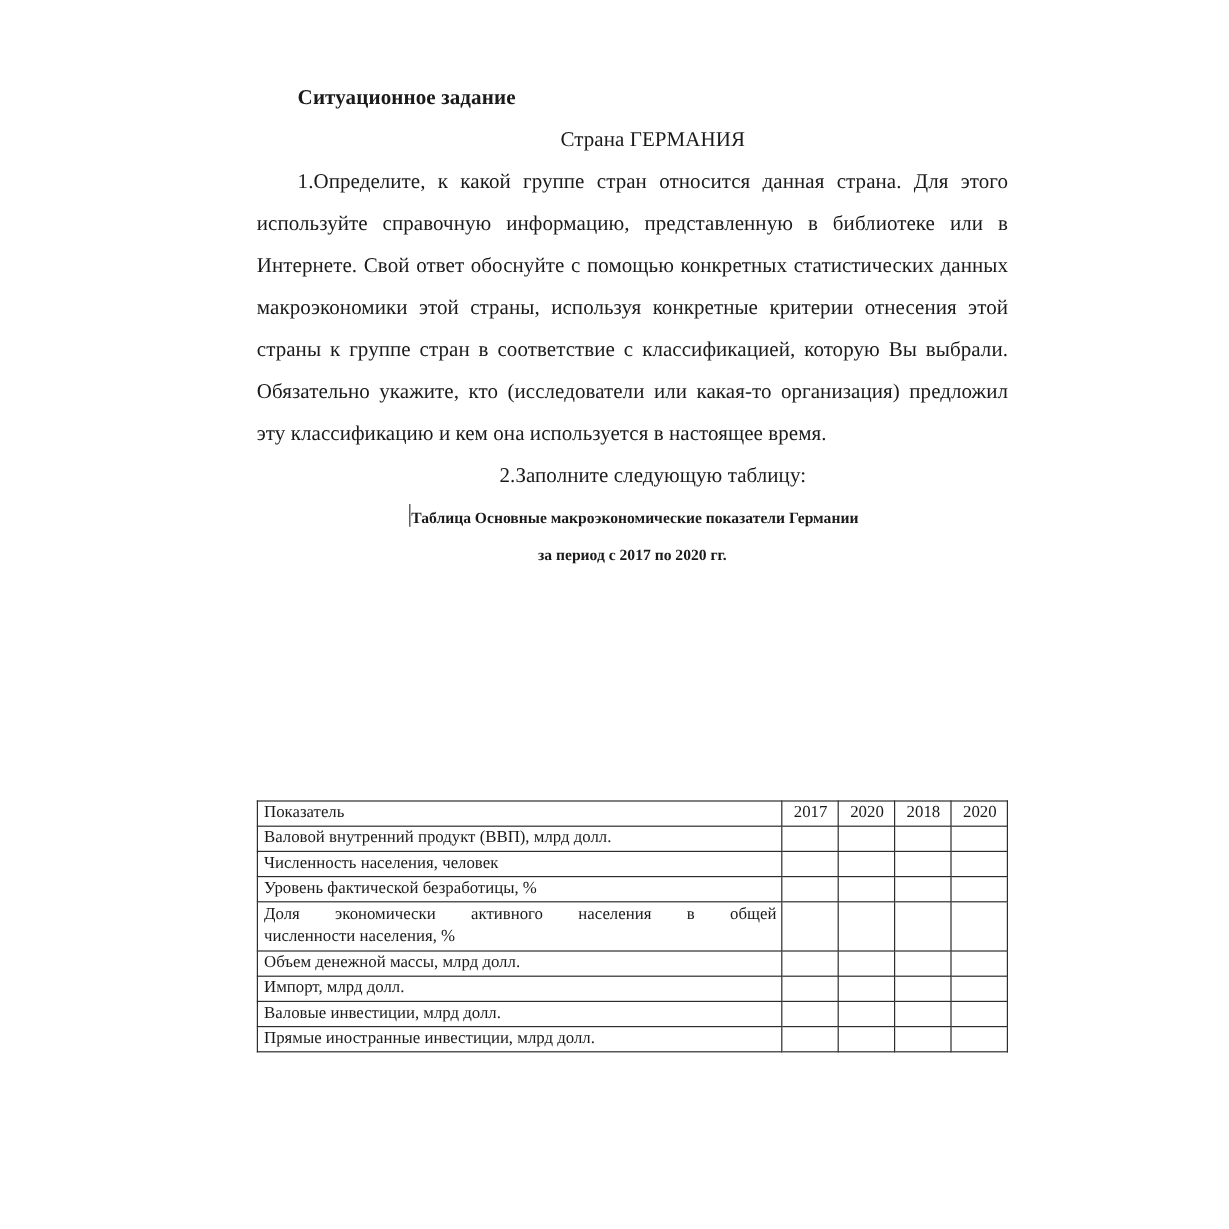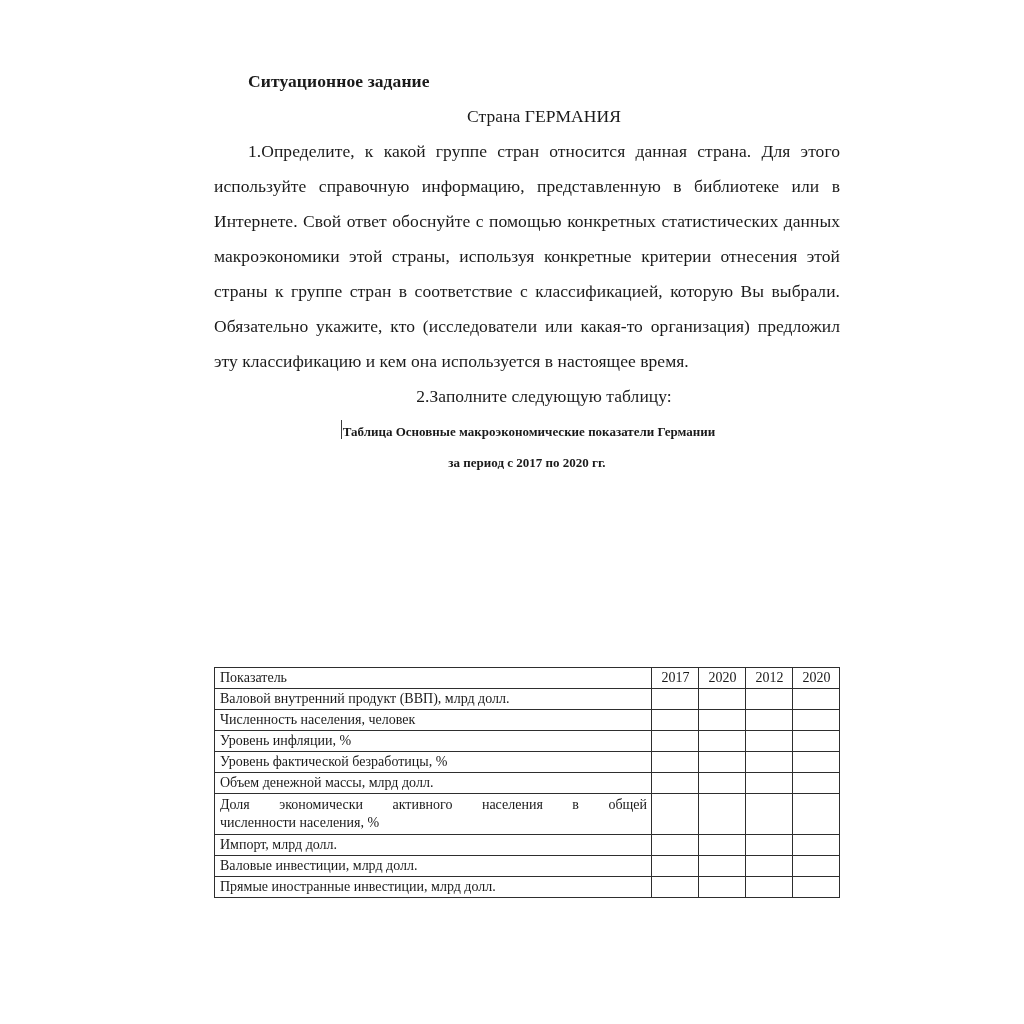--- a/index.html
+++ b/index.html
@@ -144,71 +144,64 @@
     <span class="caption-line2">за период с 2017 по 2020 гг.</span>
   </div>
 
   <div class="table-wrap">
     <table class="macro-table">
       <thead>
         <tr>
           <th class="ind-head">Показатель</th>
           <th class="year-head">2017</th>
           <th class="year-head">2020</th>
-          <th class="year-head">2012</th>
+          <th class="year-head">2018</th>
           <th class="year-head">2020</th>
         </tr>
       </thead>
       <tbody>
         <tr>
           <td class="ind-cell">Валовой внутренний продукт (ВВП), млрд долл.</td>
           <td class="val-cell"></td>
           <td class="val-cell"></td>
           <td class="val-cell"></td>
           <td class="val-cell"></td>
         </tr>
         <tr>
           <td class="ind-cell">Численность населения, человек</td>
           <td class="val-cell"></td>
           <td class="val-cell"></td>
           <td class="val-cell"></td>
           <td class="val-cell"></td>
         </tr>
         <tr>
-          <td class="ind-cell">Уровень инфляции, %</td>
-          <td class="val-cell"></td>
-          <td class="val-cell"></td>
-          <td class="val-cell"></td>
-          <td class="val-cell"></td>
-        </tr>
-        <tr>
           <td class="ind-cell">Уровень фактической безработицы, %</td>
-          <td class="val-cell"></td>
-          <td class="val-cell"></td>
-          <td class="val-cell"></td>
-          <td class="val-cell"></td>
-        </tr>
-        <tr>
-          <td class="ind-cell">Объем денежной массы, млрд долл.</td>
           <td class="val-cell"></td>
           <td class="val-cell"></td>
           <td class="val-cell"></td>
           <td class="val-cell"></td>
         </tr>
         <tr>
           <td class="ind-cell two-line">
               <span class="jline j">Доля экономически активного населения в общей</span>
               <span class="jline">численности населения, %</span>
             </td>
           <td class="val-cell"></td>
           <td class="val-cell"></td>
           <td class="val-cell"></td>
           <td class="val-cell"></td>
         </tr>
         <tr>
+          <td class="ind-cell">Объем денежной массы, млрд долл.</td>
+          <td class="val-cell"></td>
+          <td class="val-cell"></td>
+          <td class="val-cell"></td>
+          <td class="val-cell"></td>
+        </tr>
+        <tr>
           <td class="ind-cell">Импорт, млрд долл.</td>
           <td class="val-cell"></td>
           <td class="val-cell"></td>
           <td class="val-cell"></td>
           <td class="val-cell"></td>
         </tr>
         <tr>
           <td class="ind-cell">Валовые инвестиции, млрд долл.</td>
           <td class="val-cell"></td>
           <td class="val-cell"></td>

